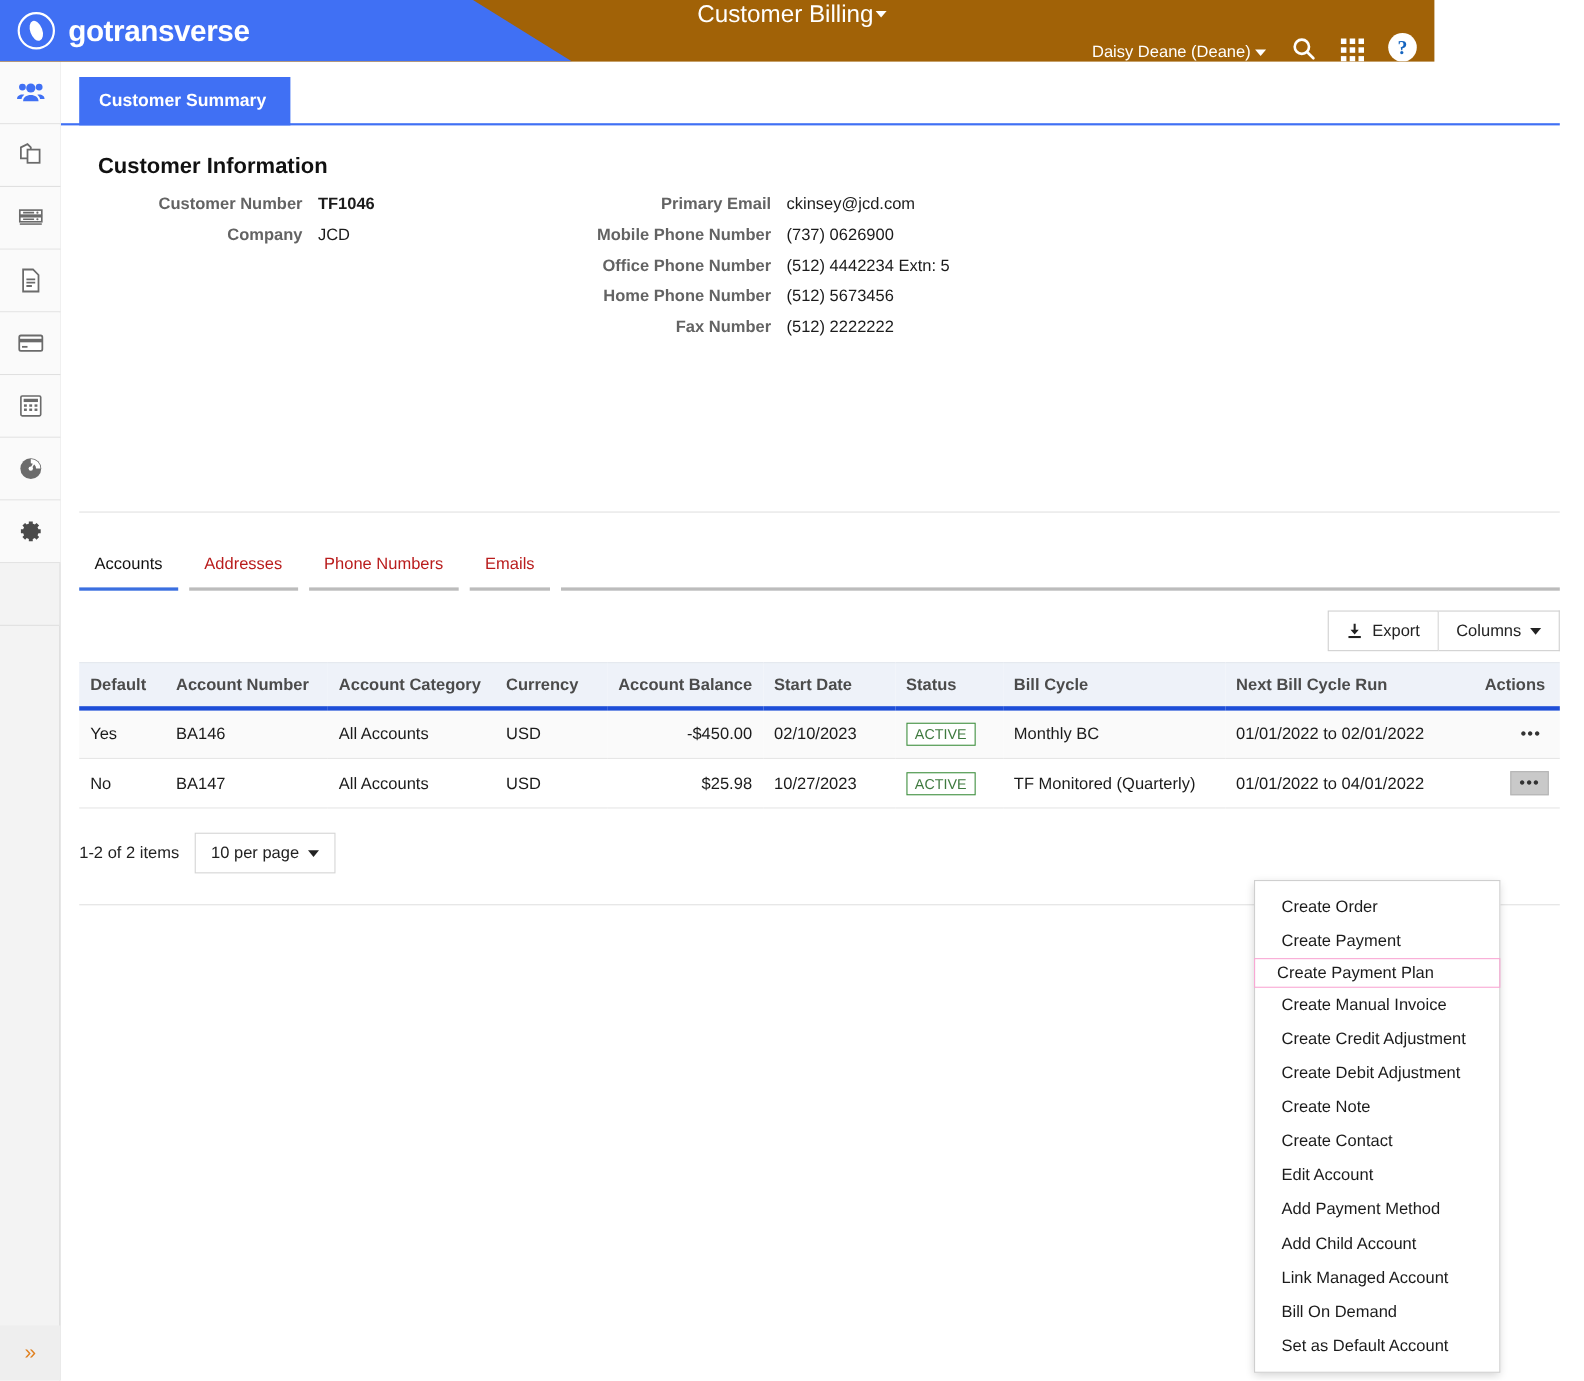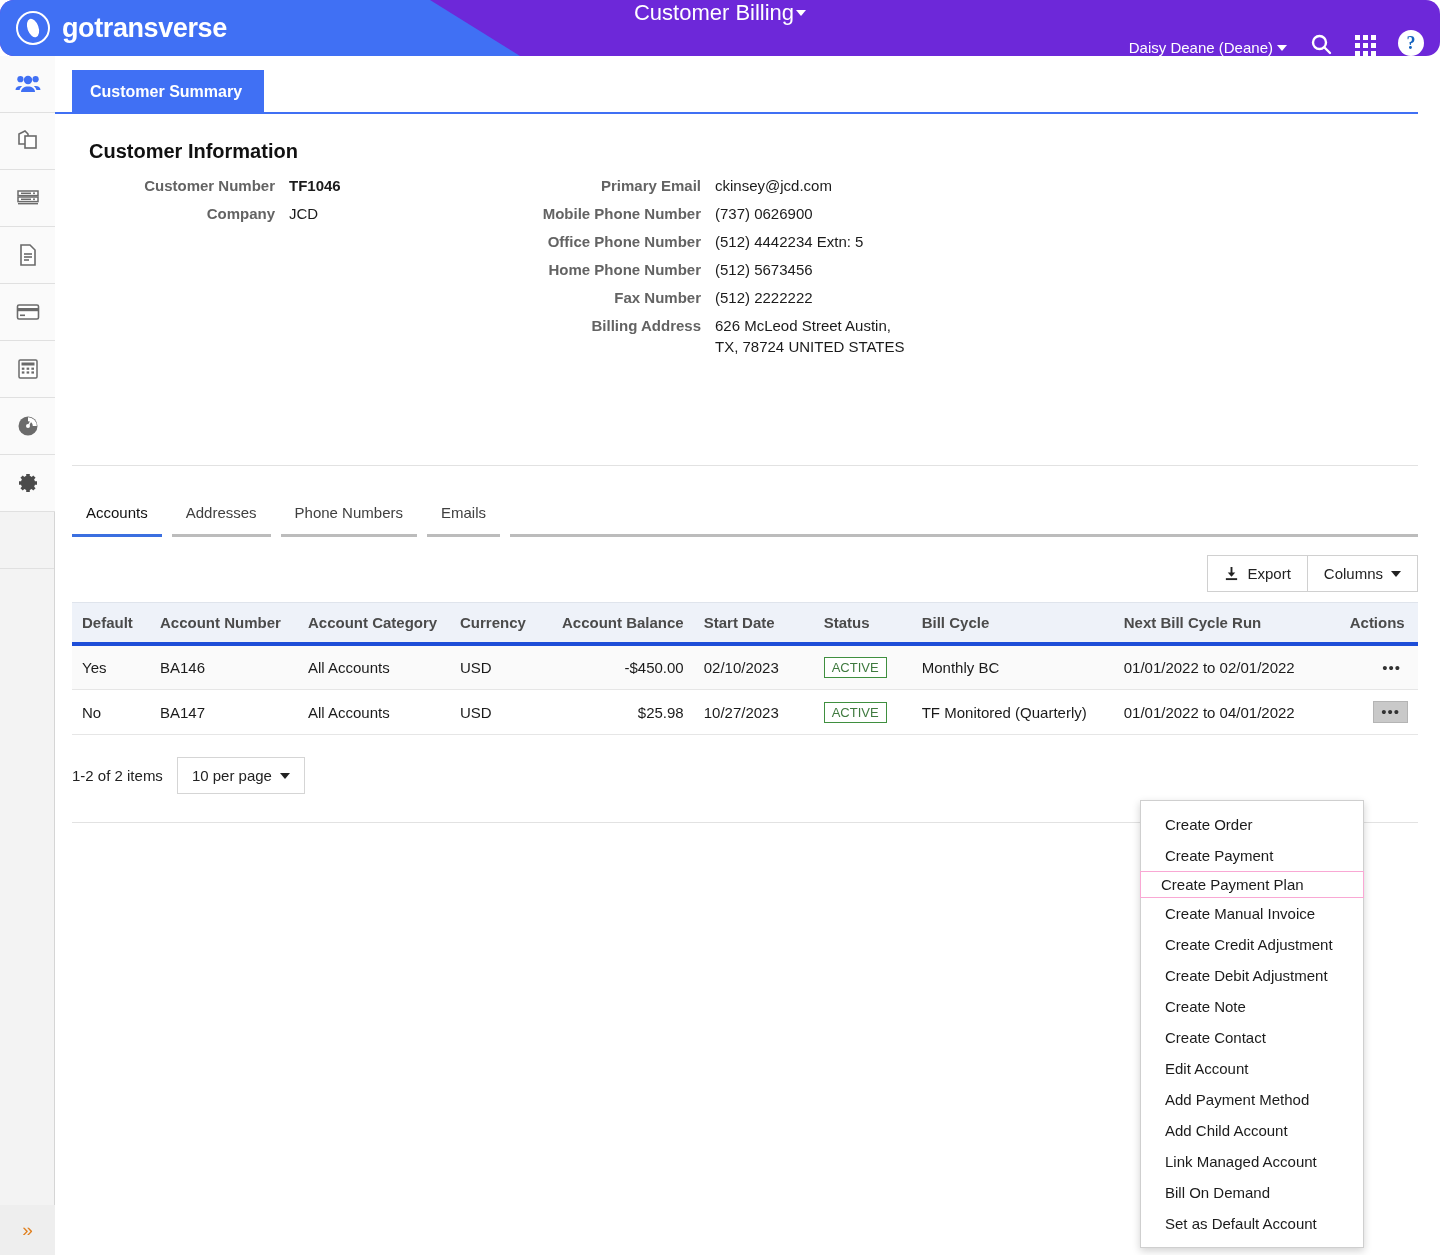--- a/index.html
+++ b/index.html
@@ -5,25 +5,24 @@
   * { box-sizing: border-box; margin: 0; padding: 0; }
   html, body {
     width: 1440px; height: 1255px;
     background: #ffffff;
     font-family: "Liberation Sans", sans-serif;
     overflow: hidden;
   }
 
   
   .topbar {
-    position: absolute; left: 0; top: 0; width: 1440px; height: 56px;
-    background: #6d28d9;
+    position: absolute; left: 0; top: 0; width: 1304px; height: 56px;
+    background: #a16207;
     overflow: hidden;
     z-index: 50;
-    border-radius: 14px;
   }
   .topbar-diagonal {
     position: absolute; left: 0; top: 0; width: 520px; height: 56px;
     background: #4070f4;
     clip-path: polygon(0 0, 430px 0, 520px 56px, 0 56px);
   }
   .brand {
     position: absolute; left: 16px; top: 0; height: 56px;
     display: flex; align-items: center; gap: 12px;
     z-index: 3;
@@ -152,21 +151,21 @@
 
   .divider {
     height: 1px; background: #e2e2e2; margin: 0 22px 0 17px;
   }
 
   
   .subtabs {
     display: flex; margin: 28px 0 0 17px; font-size: 15px;
   }
   .subtab {
-    padding: 10px 14px 13px 14px; cursor: pointer; color: #404040;
+    padding: 10px 14px 13px 14px; cursor: pointer; color: #b91c1c;
     border-bottom: 3px solid #bcbcbc; margin-right: 10px;
   }
   .subtab.active { color: #111; font-weight: normal; border-bottom-color: #3b6fe0; }
   .subtabs-fill { flex: 1; border-bottom: 3px solid #bcbcbc; margin-right: 22px; }
 
   
   .tbl-toolbar {
     display: flex; justify-content: flex-end; margin: 18px 22px 0 0;
   }
   .tb-btn {
@@ -401,24 +400,20 @@
         <span class="lbl">Office Phone Number</span>
         <span class="val">(512) 4442234 Extn: 5</span>
       </div>
       <div class="info-row">
         <span class="lbl">Home Phone Number</span>
         <span class="val">(512) 5673456</span>
       </div>
       <div class="info-row">
         <span class="lbl">Fax Number</span>
         <span class="val">(512) 2222222</span>
-      </div>
-      <div class="info-row">
-        <span class="lbl">Billing Address</span>
-        <span class="val" style="width:200px">626 McLeod Street Austin, TX, 78724 UNITED STATES</span>
       </div>
     </div>
   </div>
 
   <div class="divider"></div>
 
   <div class="subtabs">
     <div class="subtab active">Accounts</div>
     <div class="subtab">Addresses</div>
     <div class="subtab">Phone Numbers</div>

